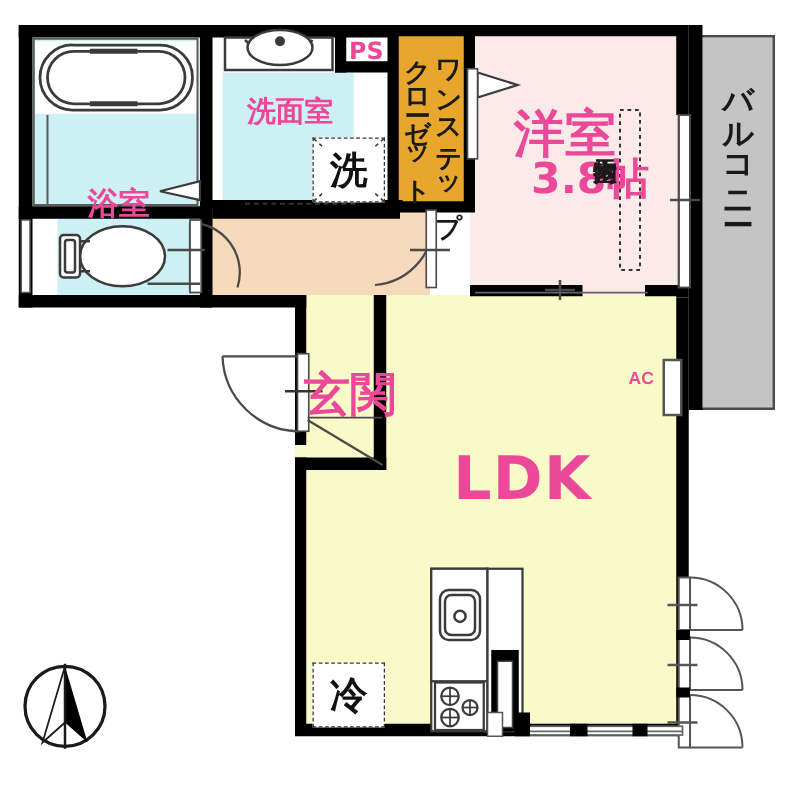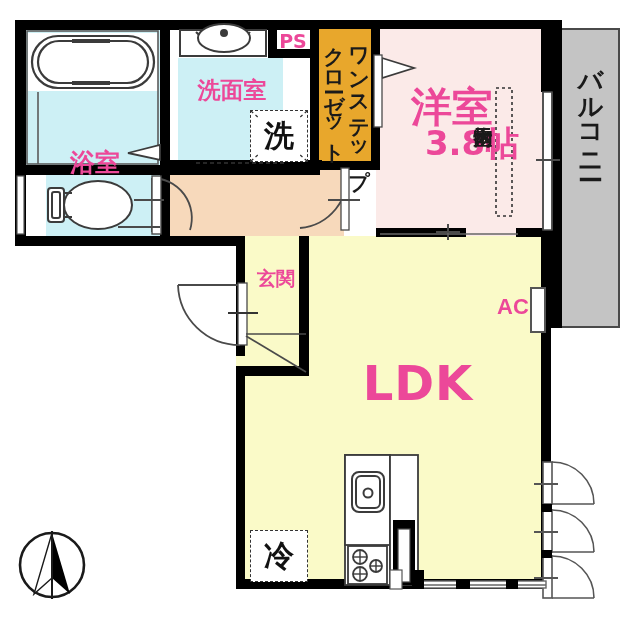--- a/index.html
+++ b/index.html
@@ -266,19 +266,19 @@
   <div class="vlbl big" style="left:348px;top:33px;font-size:21px;height:130px;">ワンステップ</div>
   <div class="vlbl big" style="left:323px;top:33px;font-size:21px;height:130px;">クローゼット</div>
 
   <div class="lbl big" style="left:398px;top:86px;width:108px;font-size:41px;">洋室</div>
   <div class="lbl big" style="left:412px;top:125px;width:120px;font-size:34px;">3.8帖</div>
 
   <div class="vlbl" style="left:474px;top:112px;font-size:19px;height:92px;font-weight:600;">室内物干</div>
 
   <div class="vlbl big" style="left:578px;top:52px;font-size:25px;height:190px;">バルコニー</div>
 
-  <div class="lbl big" style="left:243px;top:268px;width:66px;font-size:19px;">玄関</div>
+  <div class="lbl big" style="left:243px;top:296px;width:66px;font-size:37px;">玄関</div>
 
   <div class="lbl big" style="left:348px;top:358px;width:140px;font-size:48px;letter-spacing:1px;">LDK</div>
 
-  <div class="lbl" style="left:496px;top:295px;width:34px;font-size:22px;font-weight:600;font-family:'Liberation Sans',sans-serif;">AC</div>
+  <div class="lbl" style="left:496px;top:295px;width:34px;font-size:14px;font-weight:600;font-family:'Liberation Sans',sans-serif;">AC</div>
 
 </div>
 
 </body></html>

